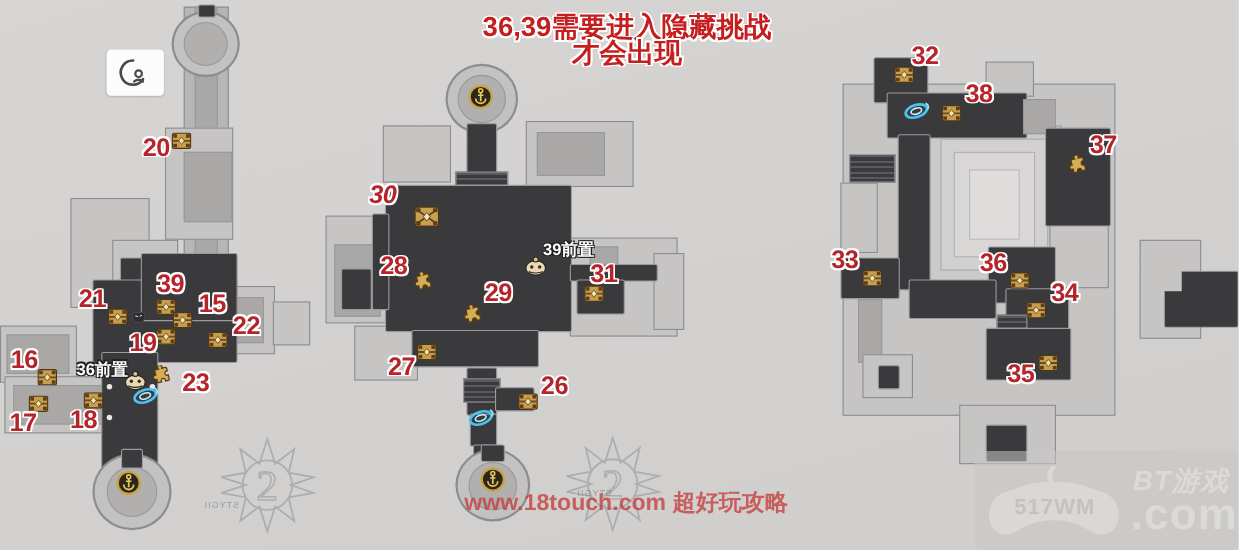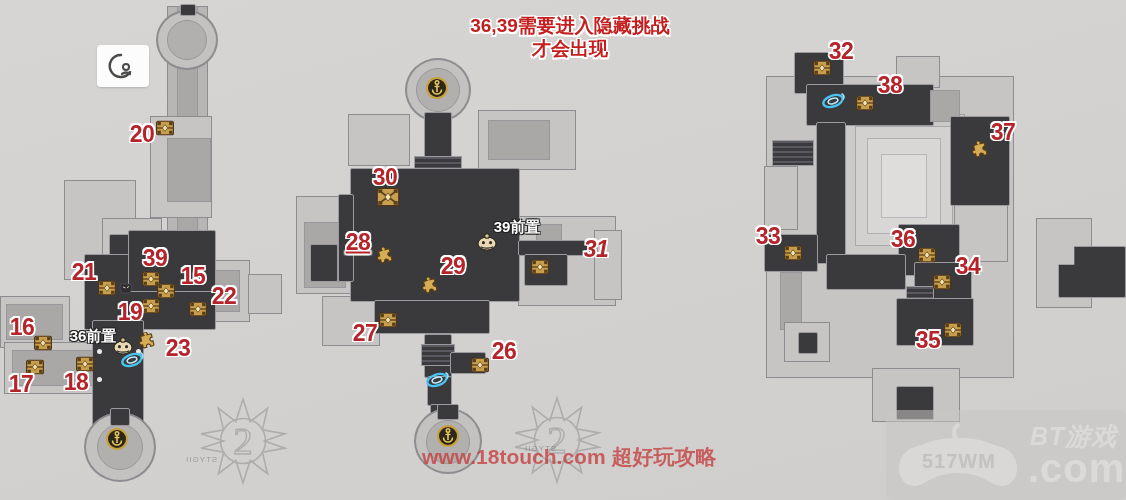--- a/index.html
+++ b/index.html
@@ -25,21 +25,21 @@
   .mk.num{font-size:23px;color:#b5242a;letter-spacing:-.5px;
     text-shadow:-1.5px -1.5px 0 #fff,1.5px -1.5px 0 #fff,-1.5px 1.5px 0 #fff,1.5px 1.5px 0 #fff,
                 0 -1.5px 0 #fff,0 1.5px 0 #fff,-1.5px 0 0 #fff,1.5px 0 0 #fff;}
   .mk.pre{font-size:15px;color:#fff;
     text-shadow:-1px -1px 0 #222,1px -1px 0 #222,-1px 1px 0 #222,1px 1px 0 #222;}
   .ic{position:absolute;transform:translate(-50%,-50%);z-index:20;line-height:0;}
   .ic.puzzle{transform:translate(-50%,-50%) rotate(-14deg);}
   .redtext{position:absolute;font-weight:bold;color:#c41e1e;z-index:40;text-align:center;
     text-shadow:-1.5px -1.5px 0 #fff,1.5px -1.5px 0 #fff,-1.5px 1.5px 0 #fff,1.5px 1.5px 0 #fff,
                 0 -1.5px 0 #fff,0 1.5px 0 #fff,-1.5px 0 0 #fff,1.5px 0 0 #fff;}
-  #top-note{left:570px;top:14px;transform:translateX(-50%);font-size:19px;line-height:23px;}
+  #top-note{left:570px;top:14px;transform:translateX(-50%);font-size:25px;line-height:23px;}
   #exit-left{left:60px;top:441px;transform:translateX(-50%);font-size:19px;line-height:21px;}
   #exit-right{left:645px;top:440px;transform:translateX(-50%);font-size:19px;line-height:21px;}
   #wm-center{position:absolute;left:422px;top:443px;font-size:21px;font-weight:bold;
     color:rgba(196,62,62,.78);z-index:35;white-space:nowrap;}
   #badge{position:absolute;left:97px;top:45px;display:flex;align-items:center;gap:8px;
     background:rgba(255,255,255,.92);border-radius:4px;padding:7px 14px 7px 10px;z-index:45;
     box-shadow:0 1px 2px rgba(0,0,0,.15);}
   #badge .lbl{font-size:20px;font-weight:bold;color:#3f3e3c;letter-spacing:1px;}
   .compass{position:absolute;transform:translate(-50%,-50%);z-index:5;line-height:0;}
   .compass-cap{position:absolute;font-size:8px;color:rgba(110,110,116,.55);z-index:5;
@@ -385,25 +385,25 @@
       <span class="mk num" style="left: 84px; top: 272px;">21</span>
       <span class="mk num" style="left: 155px; top: 258px;">39</span>
       <span class="mk num" style="left: 193px; top: 276px;">15</span>
       <span class="mk num" style="left: 224px; top: 296px;">22</span>
       <span class="mk num" style="left: 130px; top: 312px;">19</span>
       <span class="mk num" style="left: 22px; top: 327px;">16</span>
       <span class="mk num" style="left: 178px; top: 348px;">23</span>
       <span class="mk num" style="left: 21px; top: 384px;">17</span>
       <span class="mk num" style="left: 76px; top: 382px;">18</span>
       <span class="mk pre" style="left: 93px; top: 336px;">36前置</span>
-      <span class="mk num" style="left: 385px; top: 177px;">30</span>
-      <span class="mk num" style="left: 358px; top: 242px; text-decoration: underline;">28</span>
+      <span class="mk num" style="left: 348px; top: 177px; font-style: italic;">30</span>
+      <span class="mk num" style="left: 358px; top: 242px;">28</span>
       <span class="mk num" style="left: 453px; top: 266px;">29</span>
       <span class="mk pre" style="left: 517px; top: 227px;">39前置</span>
-      <span class="mk num" style="left: 596px; top: 249px; font-style: italic;">31</span>
+      <span class="mk num" style="left: 549px; top: 249px;">31</span>
       <span class="mk num" style="left: 365px; top: 333px;">27</span>
       <span class="mk num" style="left: 504px; top: 351px;">26</span>
       <span class="mk num" style="left: 841px; top: 51px;">32</span>
       <span class="mk num" style="left: 890px; top: 85px;">38</span>
       <span class="mk num" style="left: 1003px; top: 132px;">37</span>
       <span class="mk num" style="left: 768px; top: 236px;">33</span>
       <span class="mk num" style="left: 903px; top: 239px;">36</span>
       <span class="mk num" style="left: 968px; top: 266px;">34</span>
       <span class="mk num" style="left: 928px; top: 340px;">35</span>
       <div class="compass" style="left: 243px; top: 441px;"><svg width="92" height="92" viewBox="0 0 90 90" style="opacity:.42">

